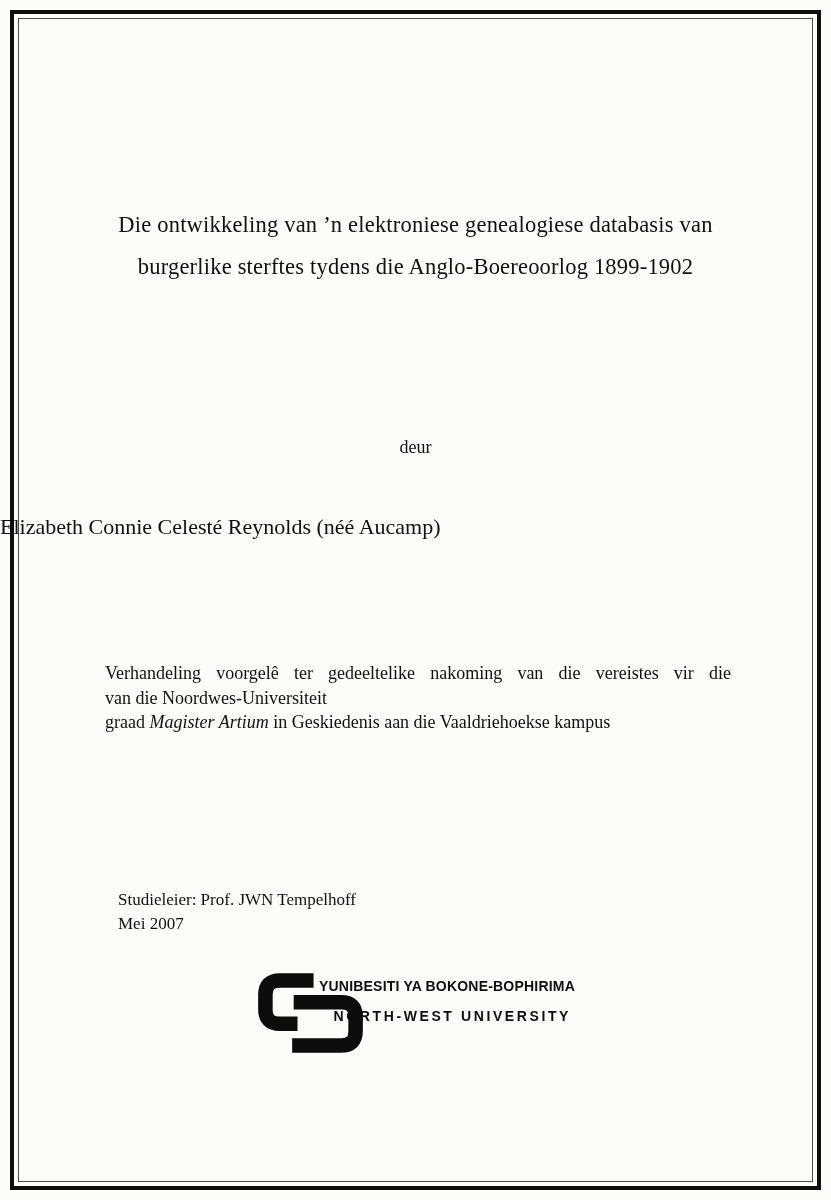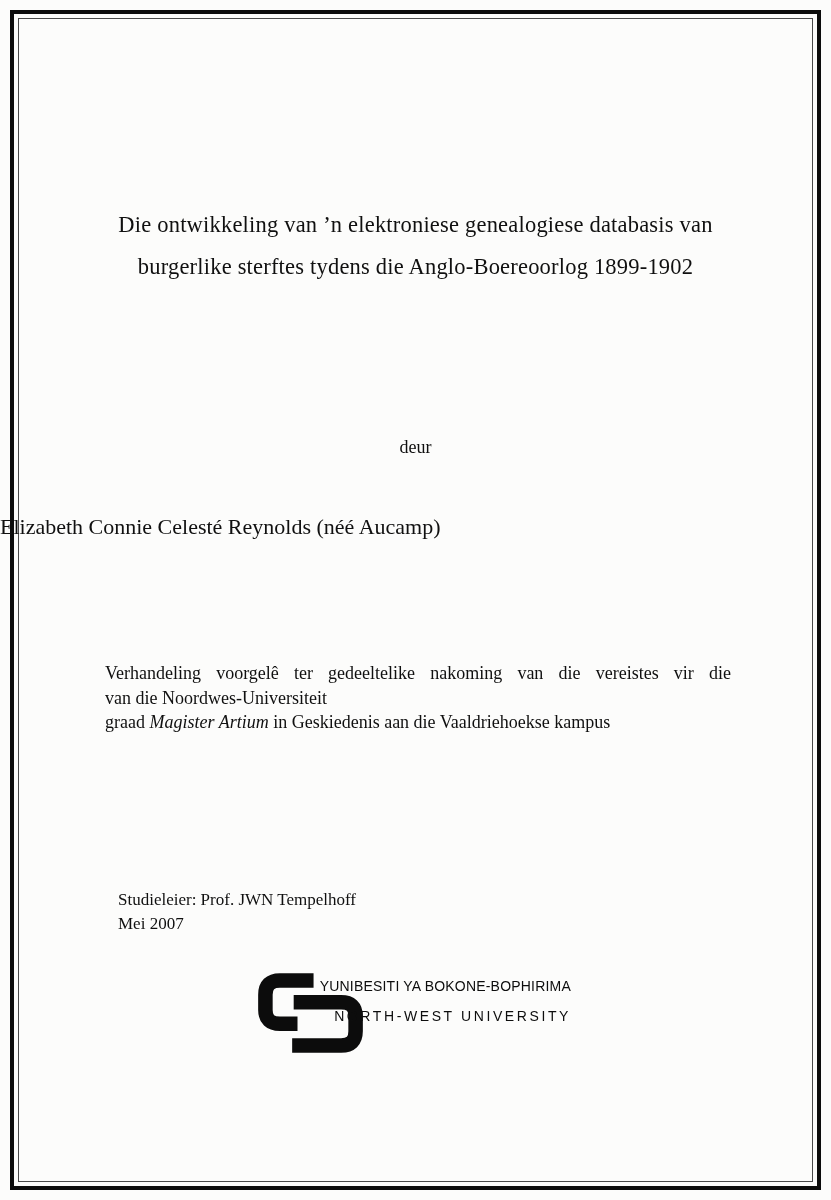--- a/index.html
+++ b/index.html
@@ -90,21 +90,21 @@
     width: 107px;
     height: 80px;
   }
   .logo-text {
     position: absolute;
     left: 62px;
     top: 7px;
     width: 252px;
     text-align: right;
     font-family: "Liberation Sans", "DejaVu Sans", sans-serif;
-    font-weight: 400;
+    font-weight: 700;
     color: #0d0d0d;
     white-space: nowrap;
   }
   .logo-text .lt1 {
     font-size: 14px;
     letter-spacing: 0.2px;
     line-height: 17.5px;
   }
   .logo-text .lt2 {
     font-size: 14px;

